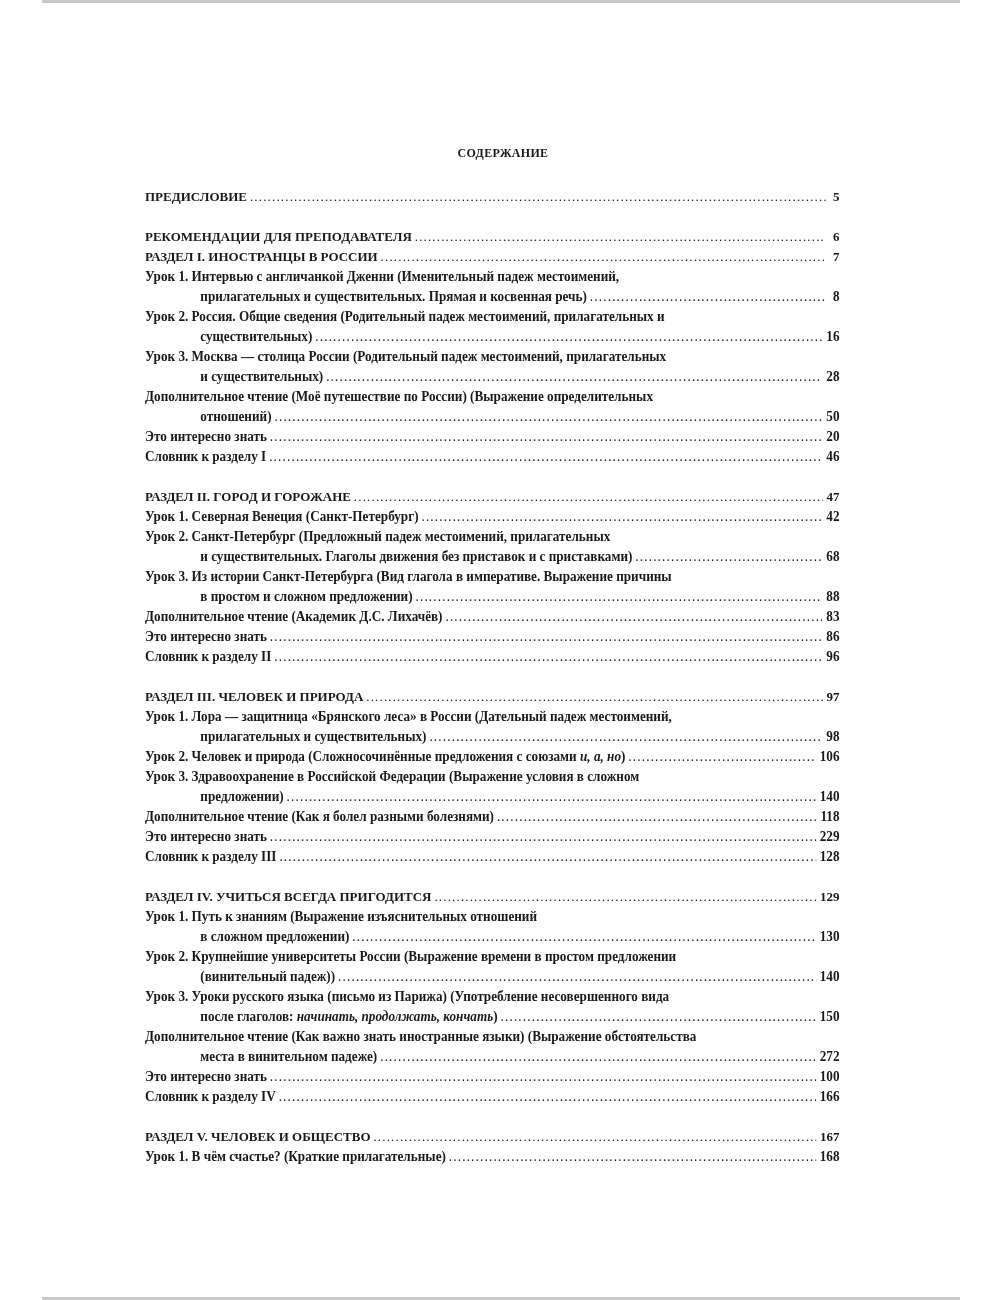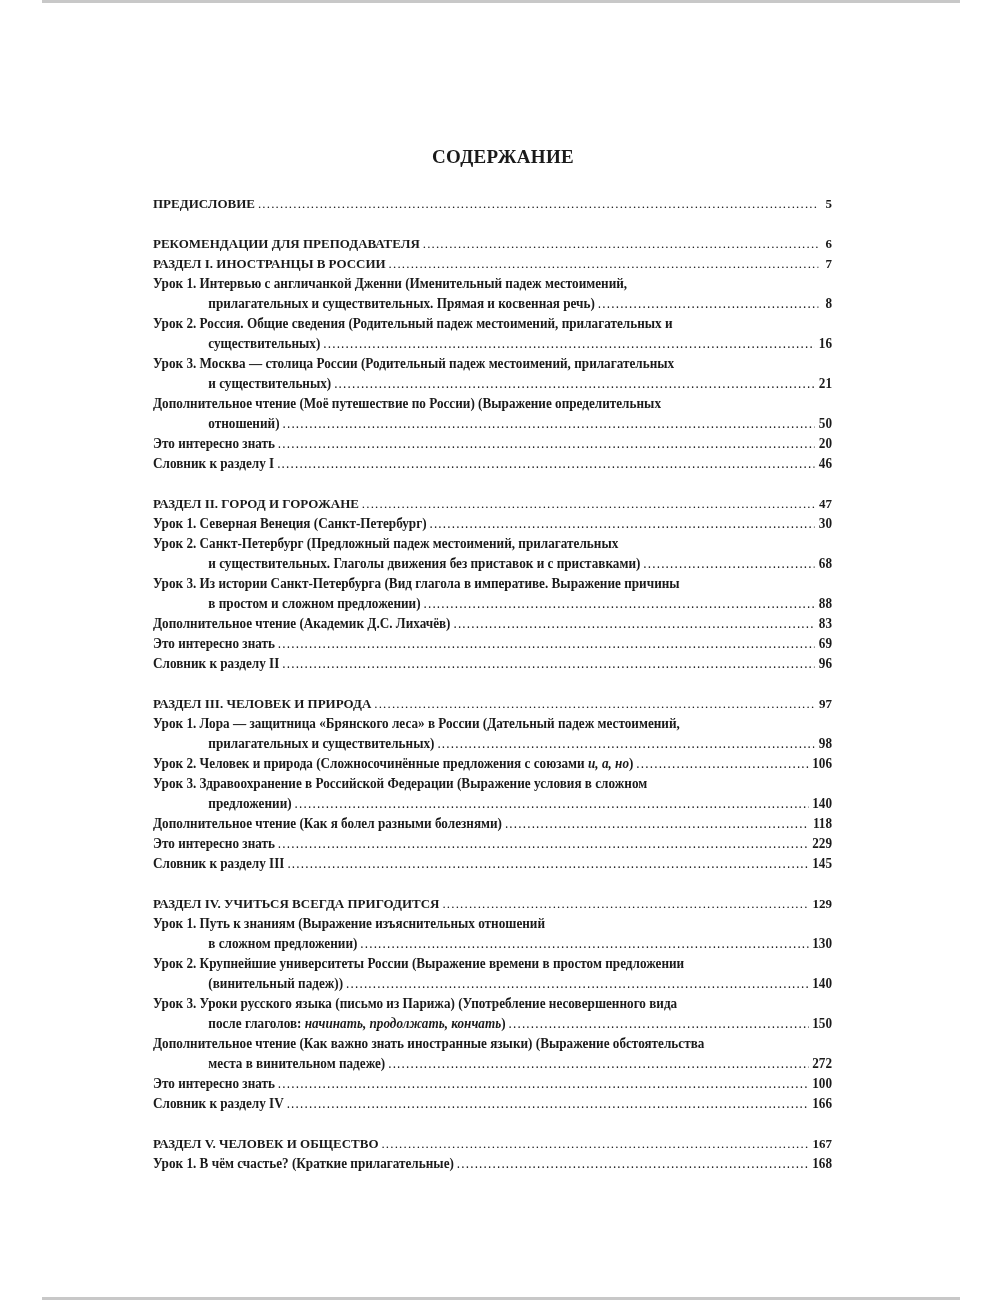--- a/index.html
+++ b/index.html
@@ -2,23 +2,23 @@
 <html><head>
 <meta charset="utf-8">
 <style>
   html, body { margin: 0; padding: 0; background: #ffffff; }
   body { width: 1000px; height: 1300px; position: relative; overflow: hidden;
          font-family: "Liberation Serif", "DejaVu Serif", serif; color: #1a1a1a; }
   .edge { position: absolute; left: 42px; width: 918px; height: 3px; background: #c8c8c8; }
   .edge.top { top: 0; }
   .edge.bottom { bottom: 0; }
   .page { position: absolute; left: 145px; top: 140px; width: 716px; }
-  .title { text-align: center; font-weight: bold; font-size: 19px; letter-spacing: 0.3px;
+  .title { text-align: center; font-weight: bold; font-size: 12px; letter-spacing: 0.3px;
            margin: 6px 0 26px 0; }
-  .toc { list-style: none; margin: 8px; padding: 0; }
+  .toc { list-style: none; margin: 0; padding: 0; }
   .entry { position: relative; font-weight: bold; font-size: 13.6px; line-height: 20px;
            transform: scaleX(0.97); transform-origin: left; }
   .entry.gap { margin-top: 20px; }
   .entry.heading { font-size: 13.4px; }
   .line { display: flex; align-items: baseline; }
   .line .txt { white-space: nowrap; }
   .line .dots { flex: 1; overflow: hidden; white-space: nowrap; margin: 0 4px 0 3px;
                 letter-spacing: 1.2px; font-weight: normal; }
   .line .dots::before { content: "................................................................................................................................................................................................................................................................"; }
   .line .pg { white-space: nowrap; min-width: 10px; text-align: right; }
@@ -69,21 +69,21 @@
           <span class="txt"><span>существительных)</span></span>
           <span class="dots"></span>
           <span class="pg">16</span>
         </div>
       </li>
       <li class="entry">
         <div class="first"><span>Урок 3. Москва — столица России (Родительный падеж местоимений, прилагательных</span></div>
         <div class="line cont">
           <span class="txt"><span>и существительных)</span></span>
           <span class="dots"></span>
-          <span class="pg">21</span>
+          <span class="pg">28</span>
         </div>
       </li>
       <li class="entry">
         <div class="first"><span>Дополнительное чтение (Моё путешествие по России) (Выражение определительных</span></div>
         <div class="line cont">
           <span class="txt"><span>отношений)</span></span>
           <span class="dots"></span>
           <span class="pg">50</span>
         </div>
       </li>
@@ -105,21 +105,21 @@
         <div class="line">
           <span class="txt"><span>РАЗДЕЛ II. ГОРОД И ГОРОЖАНЕ</span></span>
           <span class="dots"></span>
           <span class="pg">47</span>
         </div>
       </li>
       <li class="entry">
         <div class="line">
           <span class="txt"><span>Урок 1. Северная Венеция (Санкт-Петербург)</span></span>
           <span class="dots"></span>
-          <span class="pg">30</span>
+          <span class="pg">42</span>
         </div>
       </li>
       <li class="entry">
         <div class="first"><span>Урок 2. Санкт-Петербург (Предложный падеж местоимений, прилагательных</span></div>
         <div class="line cont">
           <span class="txt"><span>и существительных. Глаголы движения без приставок и с приставками)</span></span>
           <span class="dots"></span>
           <span class="pg">68</span>
         </div>
       </li>
@@ -135,21 +135,21 @@
         <div class="line">
           <span class="txt"><span>Дополнительное чтение (Академик Д.С. Лихачёв)</span></span>
           <span class="dots"></span>
           <span class="pg">83</span>
         </div>
       </li>
       <li class="entry">
         <div class="line">
           <span class="txt"><span>Это интересно знать</span></span>
           <span class="dots"></span>
-          <span class="pg">69</span>
+          <span class="pg">86</span>
         </div>
       </li>
       <li class="entry">
         <div class="line">
           <span class="txt"><span>Словник к разделу II</span></span>
           <span class="dots"></span>
           <span class="pg">96</span>
         </div>
       </li>
       <li class="entry heading gap">
@@ -193,21 +193,21 @@
         <div class="line">
           <span class="txt"><span>Это интересно знать</span></span>
           <span class="dots"></span>
           <span class="pg">229</span>
         </div>
       </li>
       <li class="entry">
         <div class="line">
           <span class="txt"><span>Словник к разделу III</span></span>
           <span class="dots"></span>
-          <span class="pg">145</span>
+          <span class="pg">128</span>
         </div>
       </li>
       <li class="entry heading gap">
         <div class="line">
           <span class="txt"><span>РАЗДЕЛ IV. УЧИТЬСЯ ВСЕГДА ПРИГОДИТСЯ</span></span>
           <span class="dots"></span>
           <span class="pg">129</span>
         </div>
       </li>
       <li class="entry">

